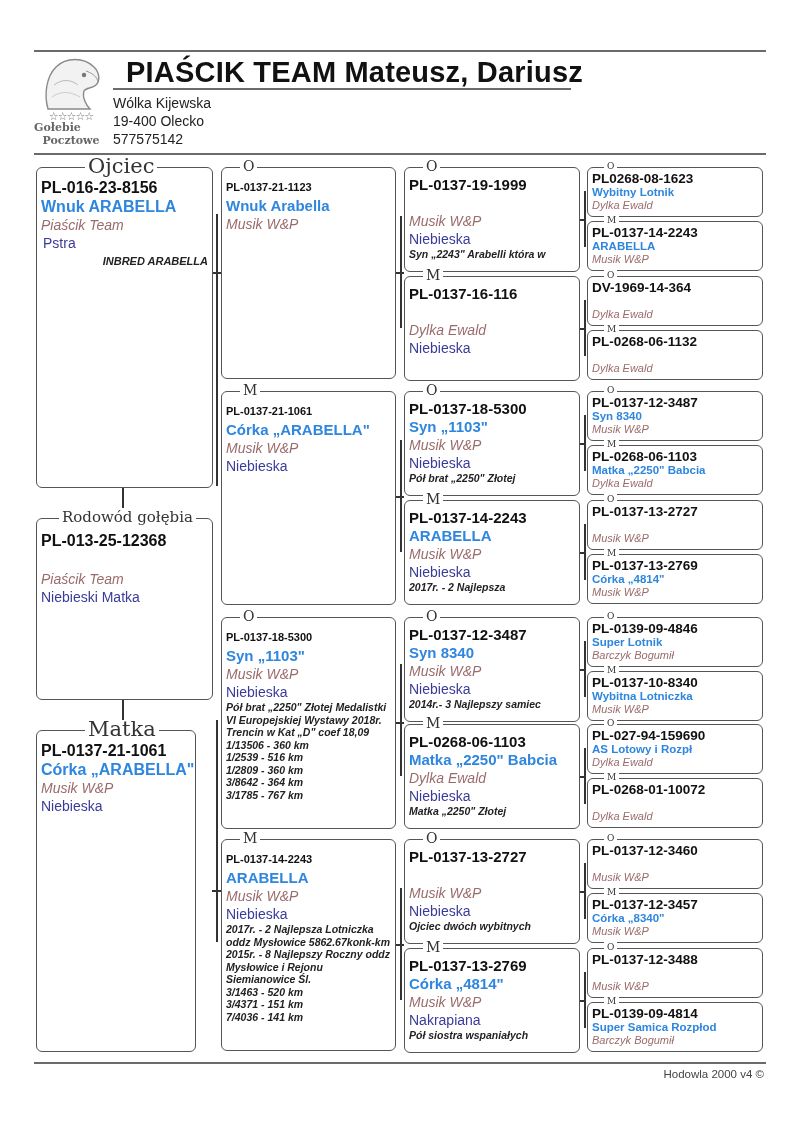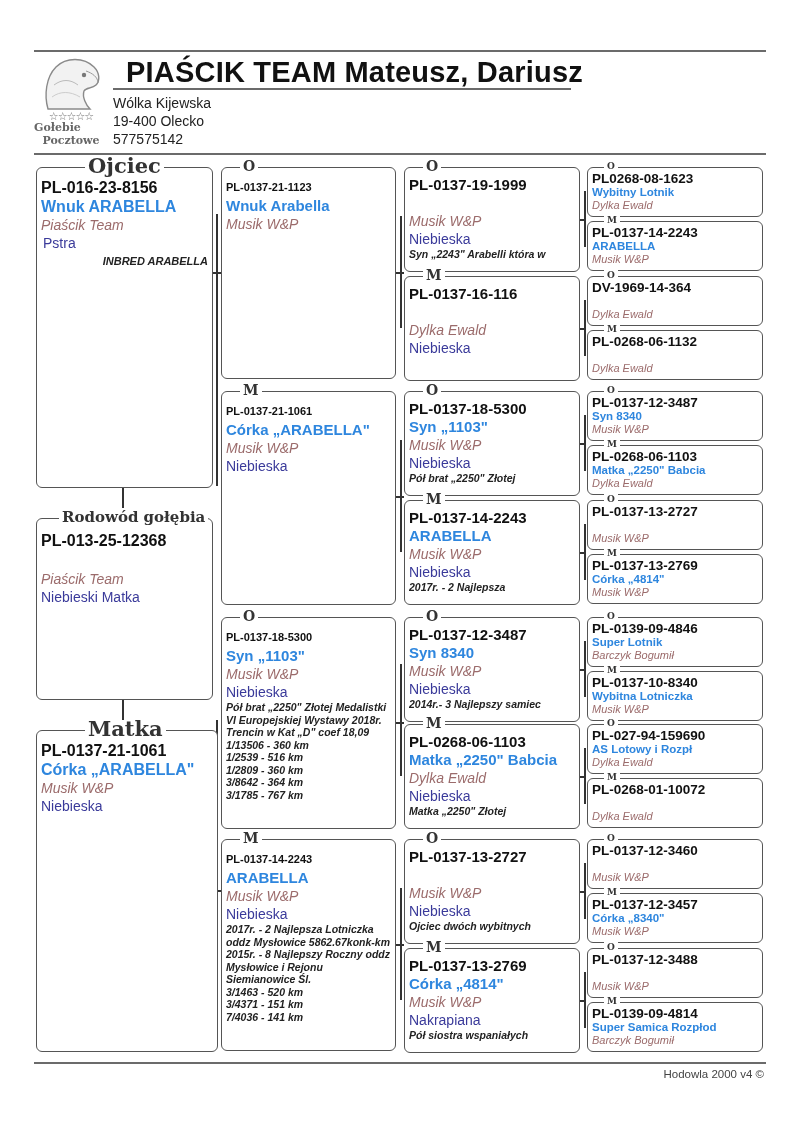--- a/index.html
+++ b/index.html
@@ -1,20 +1,20 @@
 <!DOCTYPE html>
 <html><head>
 <meta charset="utf-8">
 <style>
   html, body { margin:0; padding:0; background:#ffffff; }
   body { width:800px; height:1131px; position:relative; overflow:hidden; font-family:"Liberation Sans", sans-serif; color:#111; }
   .abs { position:absolute; }
   .hr { position:absolute; left:34px; width:732px; height:2px; background:#6b6b6b; }
   .box { position:absolute; border:1.5px solid #555; border-radius:6px; box-sizing:border-box; padding:0 4px; background:#fff; }
-  .legend { position:absolute; top:-11px; background:#fff; font-family:"DejaVu Serif", serif; font-weight:bold; color:#333; padding:0 3px; line-height:18px; }
+  .legend { position:absolute; top:-11px; background:#fff; font-family:"DejaVu Serif", serif; font-weight:normal; color:#333; padding:0 3px; line-height:18px; }
   .ring { font-family:"Liberation Sans", sans-serif; font-weight:bold; color:#111; white-space:nowrap; }
   .name { font-weight:bold; color:#2e86de; white-space:nowrap; }
   .breeder { font-style:italic; color:#9b6b6b; white-space:nowrap; }
   .colour { color:#3a3a9a; white-space:nowrap; }
   .notes { font-style:italic; font-weight:bold; color:#222; }
   .line { position:absolute; background:#333; }
   
   .g1 .ring { font-size:16px; line-height:19px; }
   .g1 .name { font-size:16px; line-height:19px; }
   .g1 .breeder, .g1 .colour { font-size:14px; line-height:18px; }
@@ -80,21 +80,21 @@
 </div>
 
 <div class="box g1" style="left:36px; top:518px; width:177px; height:182px; padding-top:12px;">
   <span class="legend" style="font-size:15px; left:22px;">Rodowód gołębia</span>
   <div class="ring">PL-013-25-12368</div>
   <div class="spacer"></div>
   <div class="breeder" style="margin-top:2px;">Piaścik Team</div>
   <div class="colour">Niebieski Matka</div>
 </div>
 
-<div class="box g1" style="left:36px; top:730px; width:182px; height:322px; padding-top:10px;">
+<div class="box g1" style="left:36px; top:730px; width:160px; height:322px; padding-top:10px;">
   <span class="legend">Matka</span>
   <div class="ring">PL-0137-21-1061</div>
   <div class="name">Córka „ARABELLA"</div>
   <div class="breeder">Musik W&amp;P</div>
   <div class="colour">Niebieska</div>
 </div>
 
 <div id="gen2"></div>
 
 <div id="gen3"></div>

